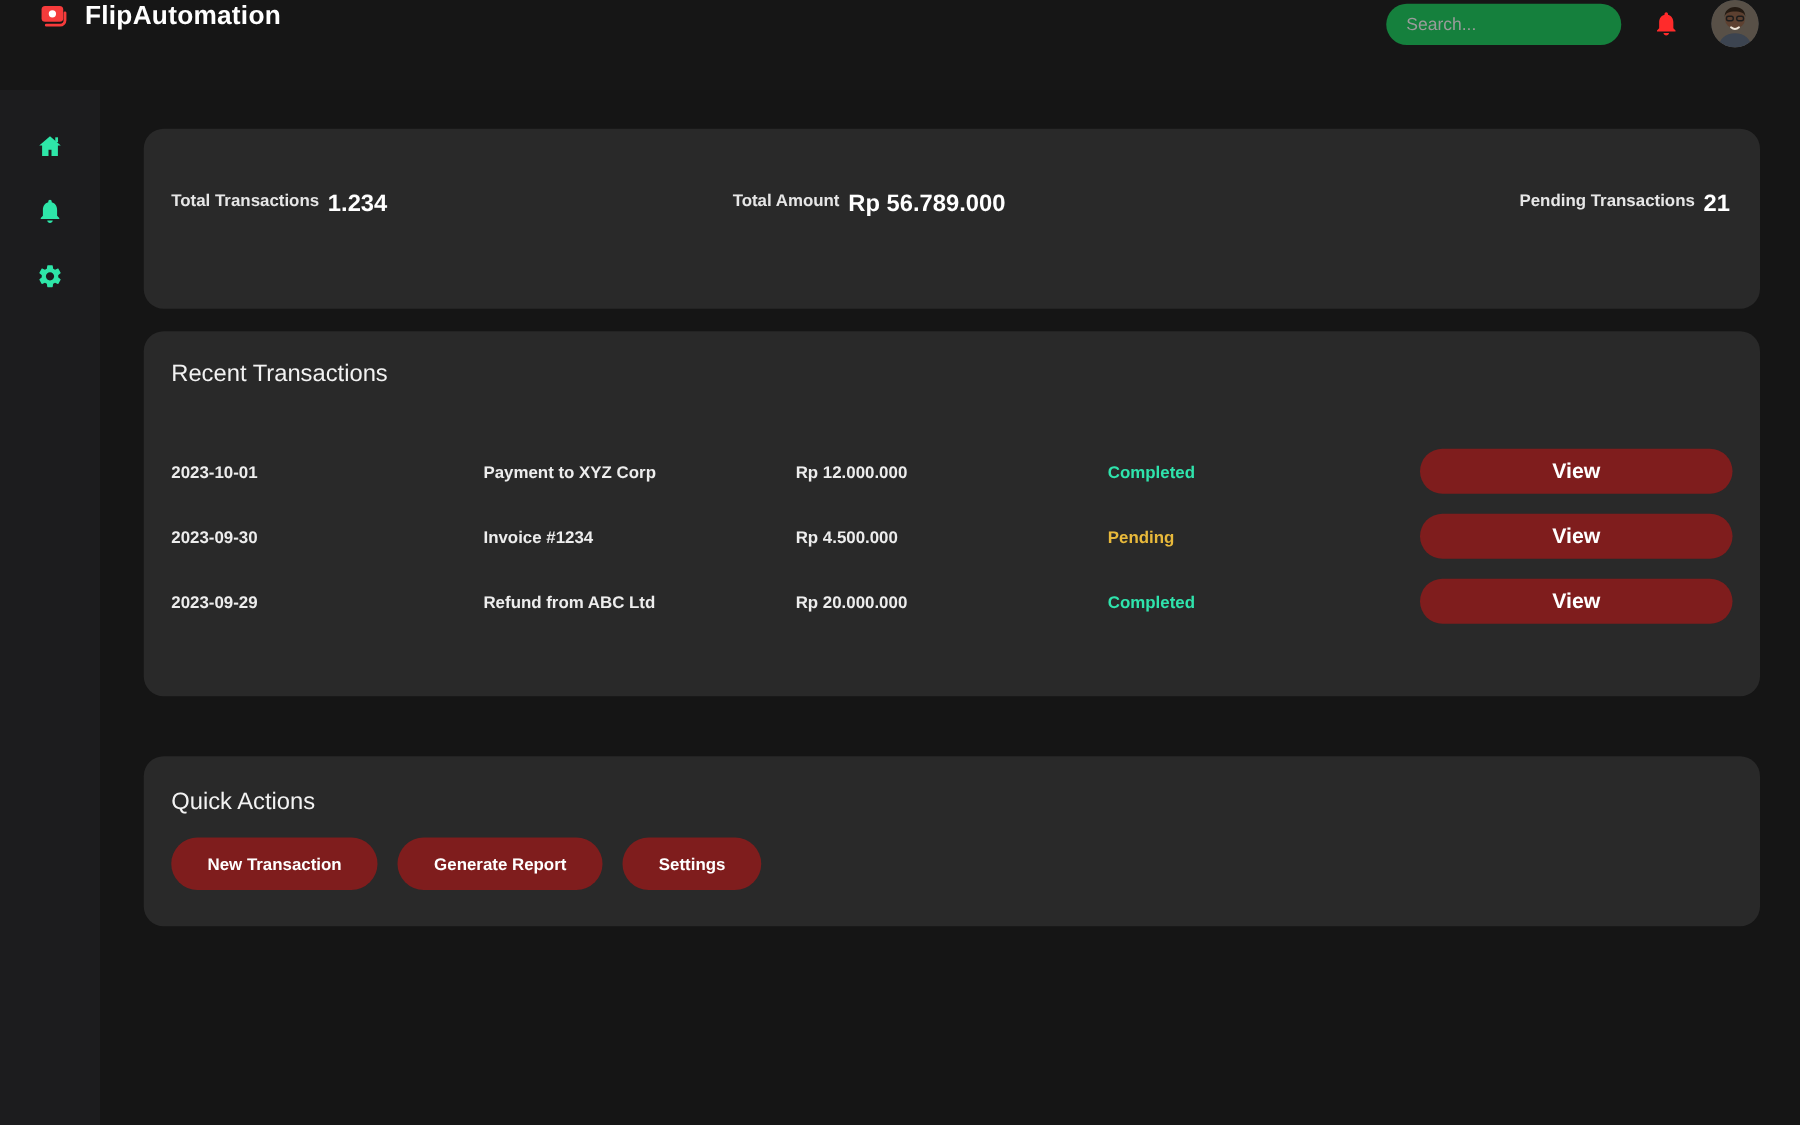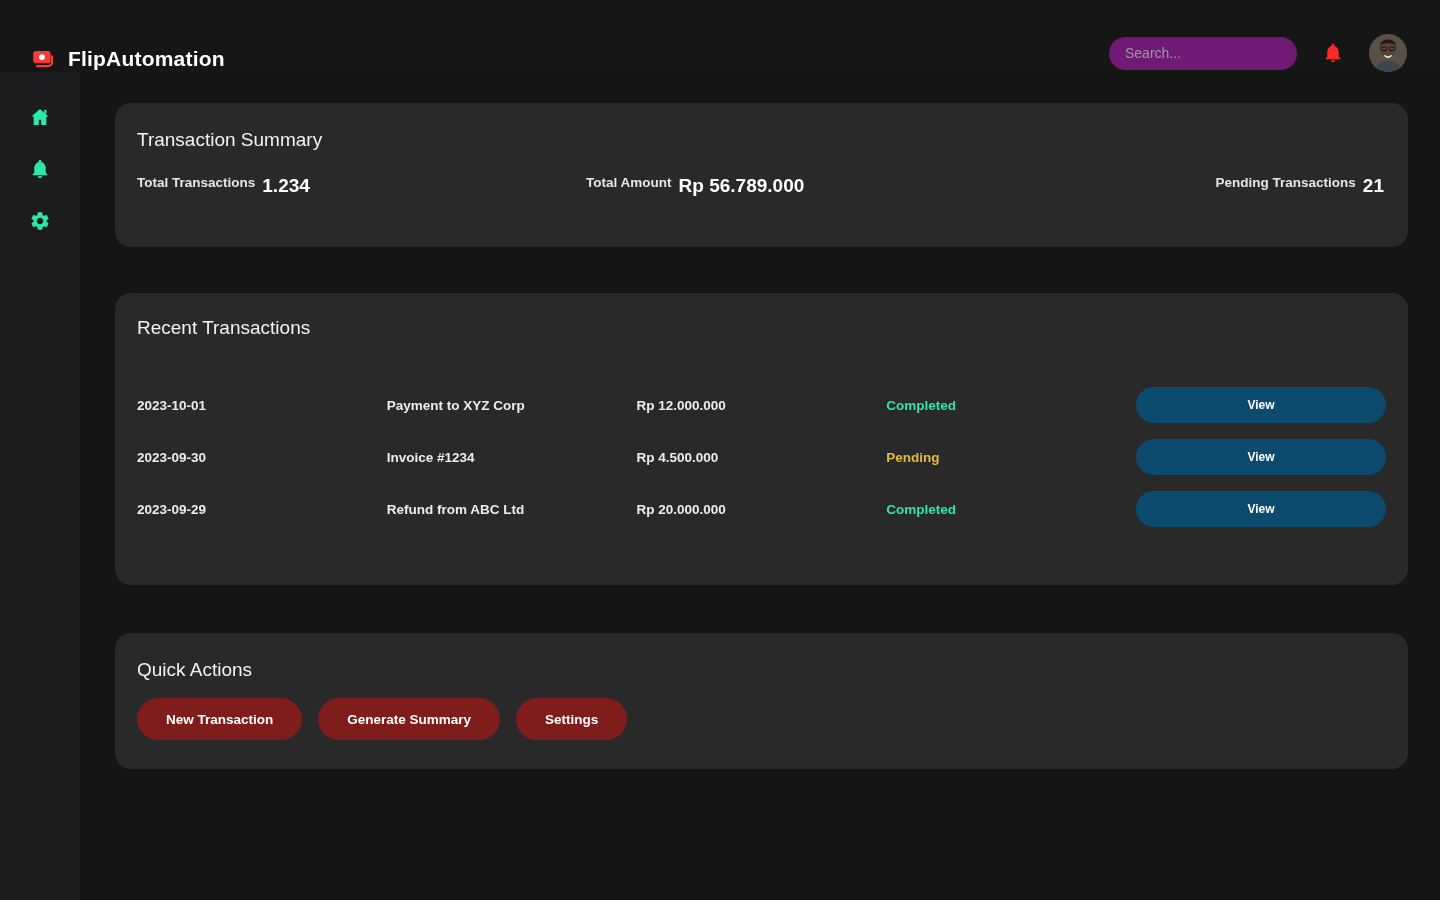--- a/index.html
+++ b/index.html
@@ -7,30 +7,30 @@
   body {
     background: #151515;
     font-family: "Liberation Sans", sans-serif;
     color: #fff;
   }
 
   
   .header {
     position: absolute; top: 0; left: 0; right: 0; height: 72px;
     background: #161616;
-    display: flex; align-items: flex-end;
+    display: flex; align-items: flex-start;
     padding: 0 33px 0 30px;
     z-index: 5;
   }
   .brand { display: flex; align-items: center; gap: 12px; }
   .brand-title { font-size: 21px; font-weight: 700; color: #fff; letter-spacing: .2px; }
   .header-right { margin-left: auto; display: flex; align-items: center; gap: 25px; }
   .search-box {
     width: 188px; height: 33px; border-radius: 17px;
-    background: #701a75; border: none; outline: none;
+    background: #15803d; border: none; outline: none;
     color: #cfcfcf; font-size: 14px; padding: 0 16px;
     font-family: "Liberation Sans", sans-serif;
   }
   .search-box::placeholder { color: #9b9b9b; }
   .header-bell { width: 22px; height: 22px; cursor: pointer; }
   .avatar {
     width: 38px; height: 38px; border-radius: 50%; overflow: hidden;
     background: #4a4a4a; cursor: pointer; flex-shrink: 0;
   }
 
@@ -53,34 +53,34 @@
 
   
   .card-summary { height: 144px; }
   .stats-row { display: flex; justify-content: space-between; margin-top: 24px; padding-right: 2px; }
   .stat { display: flex; flex-direction: row; gap: 7px; }
   .stat-mid { margin-left: -135px; }
   .stat-label { font-size: 13.5px; font-weight: 700; color: #e6e6e6; }
   .stat-value { font-size: 19px; font-weight: 700; color: #ffffff; }
 
   
-  .card-transactions { margin-top: 46px; height: 292px; padding-top: 24px; }
+  .card-transactions { margin-top: 18px; height: 292px; padding-top: 24px; }
   .tbl { margin-top: 22px; }
   .tbl-grid { display: grid; grid-template-columns: 1fr 1fr 1fr 1fr 250px; align-items: center; }
   .tbl-head { padding-bottom: 17px; border-bottom: 1px solid #3b3b3b; }
   .th { font-size: 13.5px; font-weight: 700; color: #f0f0f0; }
   .th-action { text-align: center; }
   .tbl-row { height: 52px; margin-top: 0; }
   .tbl-body { padding-top: 18px; }
   .td { font-size: 13.5px; font-weight: 600; color: #ededed; }
   .status-completed { color: #2fe3ac; }
   .status-pending { color: #e8b93b; }
   .view-btn {
     width: 250px; height: 36px; border-radius: 18px; border: none;
-    background: #0c4a6e; color: #fff; font-size: 12px; font-weight: 700;
+    background: #7f1d1d; color: #fff; font-size: 17px; font-weight: 700;
     cursor: pointer; font-family: "Liberation Sans", sans-serif;
   }
 
   
   .card-quick { margin-top: 48px; height: 136px; padding-top: 26px; }
   .qa-row { display: flex; gap: 16px; margin-top: 17px; }
   .qa-btn {
     height: 42px; border-radius: 21px; border: none;
     background: #7f1d1d; color: #fff; font-size: 13.5px; font-weight: 700;
     padding: 0 29px; cursor: pointer; font-family: "Liberation Sans", sans-serif;
@@ -143,21 +143,20 @@
   <span class="side-icon">
     <svg width="22" height="22" viewBox="0 0 24 24" fill="#2ee6a8">
       <path d="M19.14 12.94c.04-.3.06-.61.06-.94s-.02-.64-.07-.94l2.03-1.58c.18-.14.23-.41.12-.61l-1.92-3.32c-.12-.22-.37-.29-.59-.22l-2.39.96c-.5-.38-1.03-.7-1.62-.94L14.4 2.81c-.04-.24-.24-.41-.48-.41h-3.84c-.24 0-.43.17-.47.41l-.36 2.54c-.59.24-1.13.57-1.62.94l-2.39-.96c-.22-.08-.47 0-.59.22L2.74 8.87c-.12.21-.08.47.12.61l2.03 1.58c-.05.3-.09.63-.09.94s.02.64.07.94l-2.03 1.58c-.18.14-.23.41-.12.61l1.92 3.32c.12.22.37.29.59.22l2.39-.96c.5.38 1.03.7 1.62.94l.36 2.54c.05.24.24.41.48.41h3.84c.24 0 .44-.17.47-.41l.36-2.54c.59-.24 1.13-.56 1.62-.94l2.39.96c.22.08.47 0 .59-.22l1.92-3.32c.12-.22.07-.47-.12-.61zM12 15.6c-1.98 0-3.6-1.62-3.6-3.6s1.62-3.6 3.6-3.6 3.6 1.62 3.6 3.6-1.62 3.6-3.6 3.6z"></path>
     </svg>
   </span>
 </div>
 
 <div class="main">
 
   <div class="card card-summary">
-    <div class="card-title">Transaction Summary</div>
     <div class="stats-row">
       <div class="stat">
         <span class="stat-label">Total Transactions</span>
         <span class="stat-value">1.234</span>
       </div>
       <div class="stat stat-mid">
         <span class="stat-label">Total Amount</span>
         <span class="stat-value">Rp 56.789.000</span>
       </div>
       <div class="stat">
@@ -193,18 +192,18 @@
           <button class="view-btn">View</button>
         </div>
       </div>
     </div>
   </div>
 
   <div class="card card-quick">
     <div class="card-title">Quick Actions</div>
     <div class="qa-row">
       <button class="qa-btn">New Transaction</button>
-      <button class="qa-btn">Generate Summary</button>
+      <button class="qa-btn">Generate Report</button>
       <button class="qa-btn">Settings</button>
     </div>
   </div>
 
 </div>
 
 </body></html>

